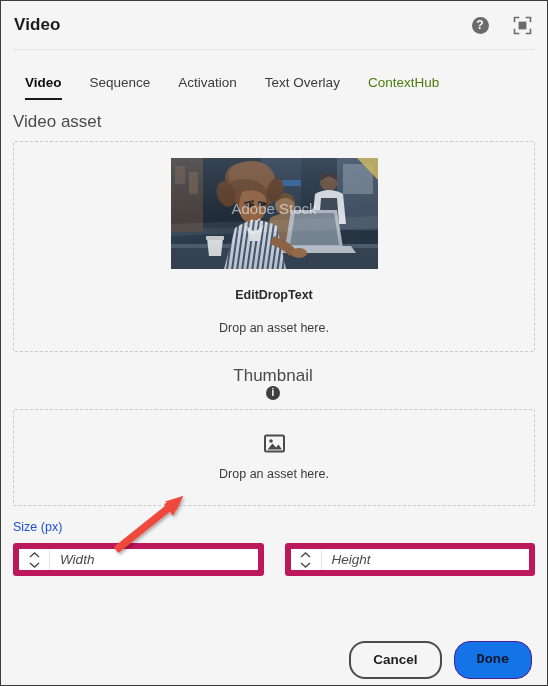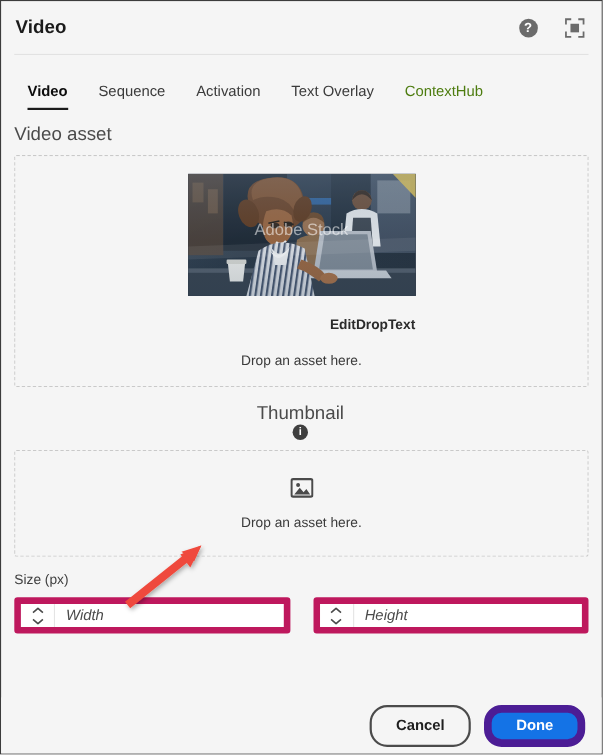--- a/index.html
+++ b/index.html
@@ -124,41 +124,41 @@
 
   .asset-preview {
     width: 207px; height: 111px;
     position: relative;
     overflow: hidden;
     background: #2a3442;
   }
   .asset-actions {
     display: flex;
     width: 207px;
-    justify-content: flex-end;
+    justify-content: center;
     margin-top: 19px;
   }
   .asset-action {
     font-size: 12.5px;
     color: #2b2b2b;
     font-weight: 700;
     cursor: pointer;
   }
   .drop-hint {
     font-size: 12.5px;
     color: #3b3b3b;
     margin-top: 19px;
   }
   .thumb-icon { margin-bottom: 10px; }
   .thumb-hint { font-size: 12.5px; color: #3b3b3b; }
 
   
   .size-label {
     font-size: 12.5px;
-    color: #404040;
+    color: #1d4ed8;
     padding-left: 12px;
     margin-top: 14px;
   }
   .size-row {
     display: flex;
     gap: 21px;
     padding: 0 12px;
     margin-top: 9px;
   }
   .spinner {
@@ -216,22 +216,23 @@
     cursor: pointer;
     padding: 0 22px;
   }
   .btn-cancel {
     background: transparent;
     border: 2px solid #4b4b4b;
     color: #1f1f1f;
   }
   .btn-done {
     background: #1473e6;
-    border: 7px solid #4c1d95;
-    color: #ffffff;
+    border: 1px solid #4c1d95;
+    color: #0f172a;
+    font-family: Liberation Mono, monospace;
   }
 
   
   .annot {
     position: absolute;
     left: 0; top: 0;
     width: 548px; height: 686px;
     pointer-events: none;
   }
 </style>

